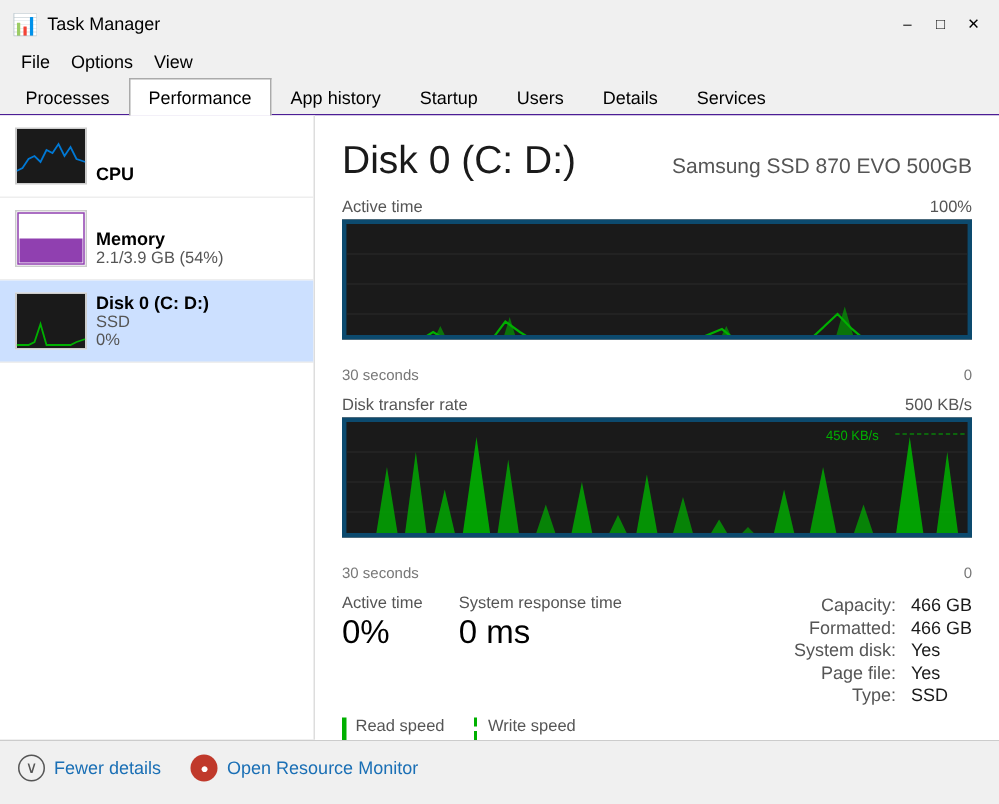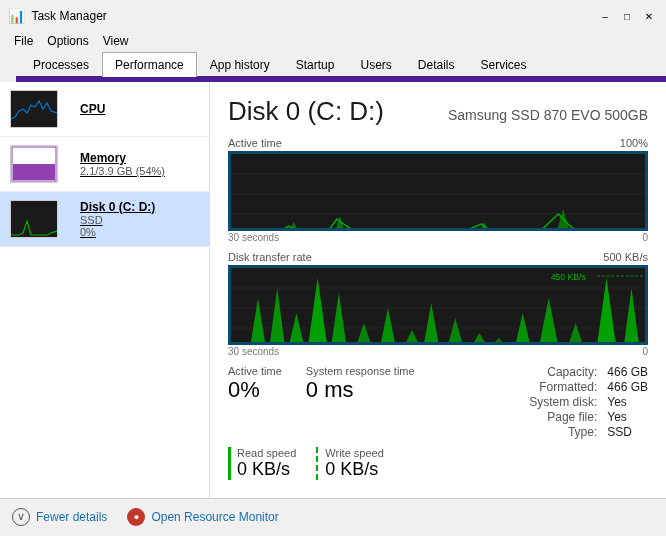--- a/index.html
+++ b/index.html
@@ -25,24 +25,23 @@
       display: flex;
       gap: 2px;
       padding: 2px 8px;
       font-size: 12px;
       background: #f0f0f0;
     }
     .menu-item { padding: 2px 6px; cursor: pointer; }
 
     .tab-bar {
       display: flex;
-      border-bottom: 6px solid #4c1d95;
+      border-bottom: 1px solid #4c1d95;
       background: #f0f0f0;
       padding: 0 4px;
-      margin-left: 16px;
     }
     .tab {
       padding: 5px 12px;
       font-size: 12px;
       cursor: pointer;
       border: 1px solid transparent;
       border-bottom: none;
       margin-bottom: -1px;
       position: relative;
     }
@@ -60,26 +59,25 @@
 
     .sidebar {
       width: 210px;
       border-right: 1px solid #ddd;
       overflow-y: auto;
       background: white;
     }
 
     .sidebar-item {
       display: flex;
-      align-items: center;
+      align-items: flex-end;
       padding: 8px 10px;
       cursor: pointer;
       border-bottom: 1px solid #eee;
-      gap: 22px;
-      text-decoration: underline;
+      gap: 6px;
     }
     .sidebar-item.selected { background: #cce0ff; }
 
     .sidebar-icon {
       width: 48px; height: 38px;
       flex-shrink: 0;
       display: flex; align-items: center; justify-content: center;
       border: 1px solid #ccc;
       background: white;
       position: relative;
@@ -119,21 +117,21 @@
       border: 3px solid #0c4a6e;
       background: #1a1a1a;
       position: relative;
       overflow: hidden;
     }
     .chart-footer {
       display: flex;
       justify-content: space-between;
       font-size: 10px;
       color: #777;
-      margin-top: 1px;
+      margin-top: 19px;
     }
 
     svg.chart { display: block; }
     .stat-label { font-size: 11px; color: #555; }
     .stat-value { font-size: 22px; font-weight: 300; }
 
     .speed-row {
       display: flex;
       gap: 20px;
       margin-top: 6px;

